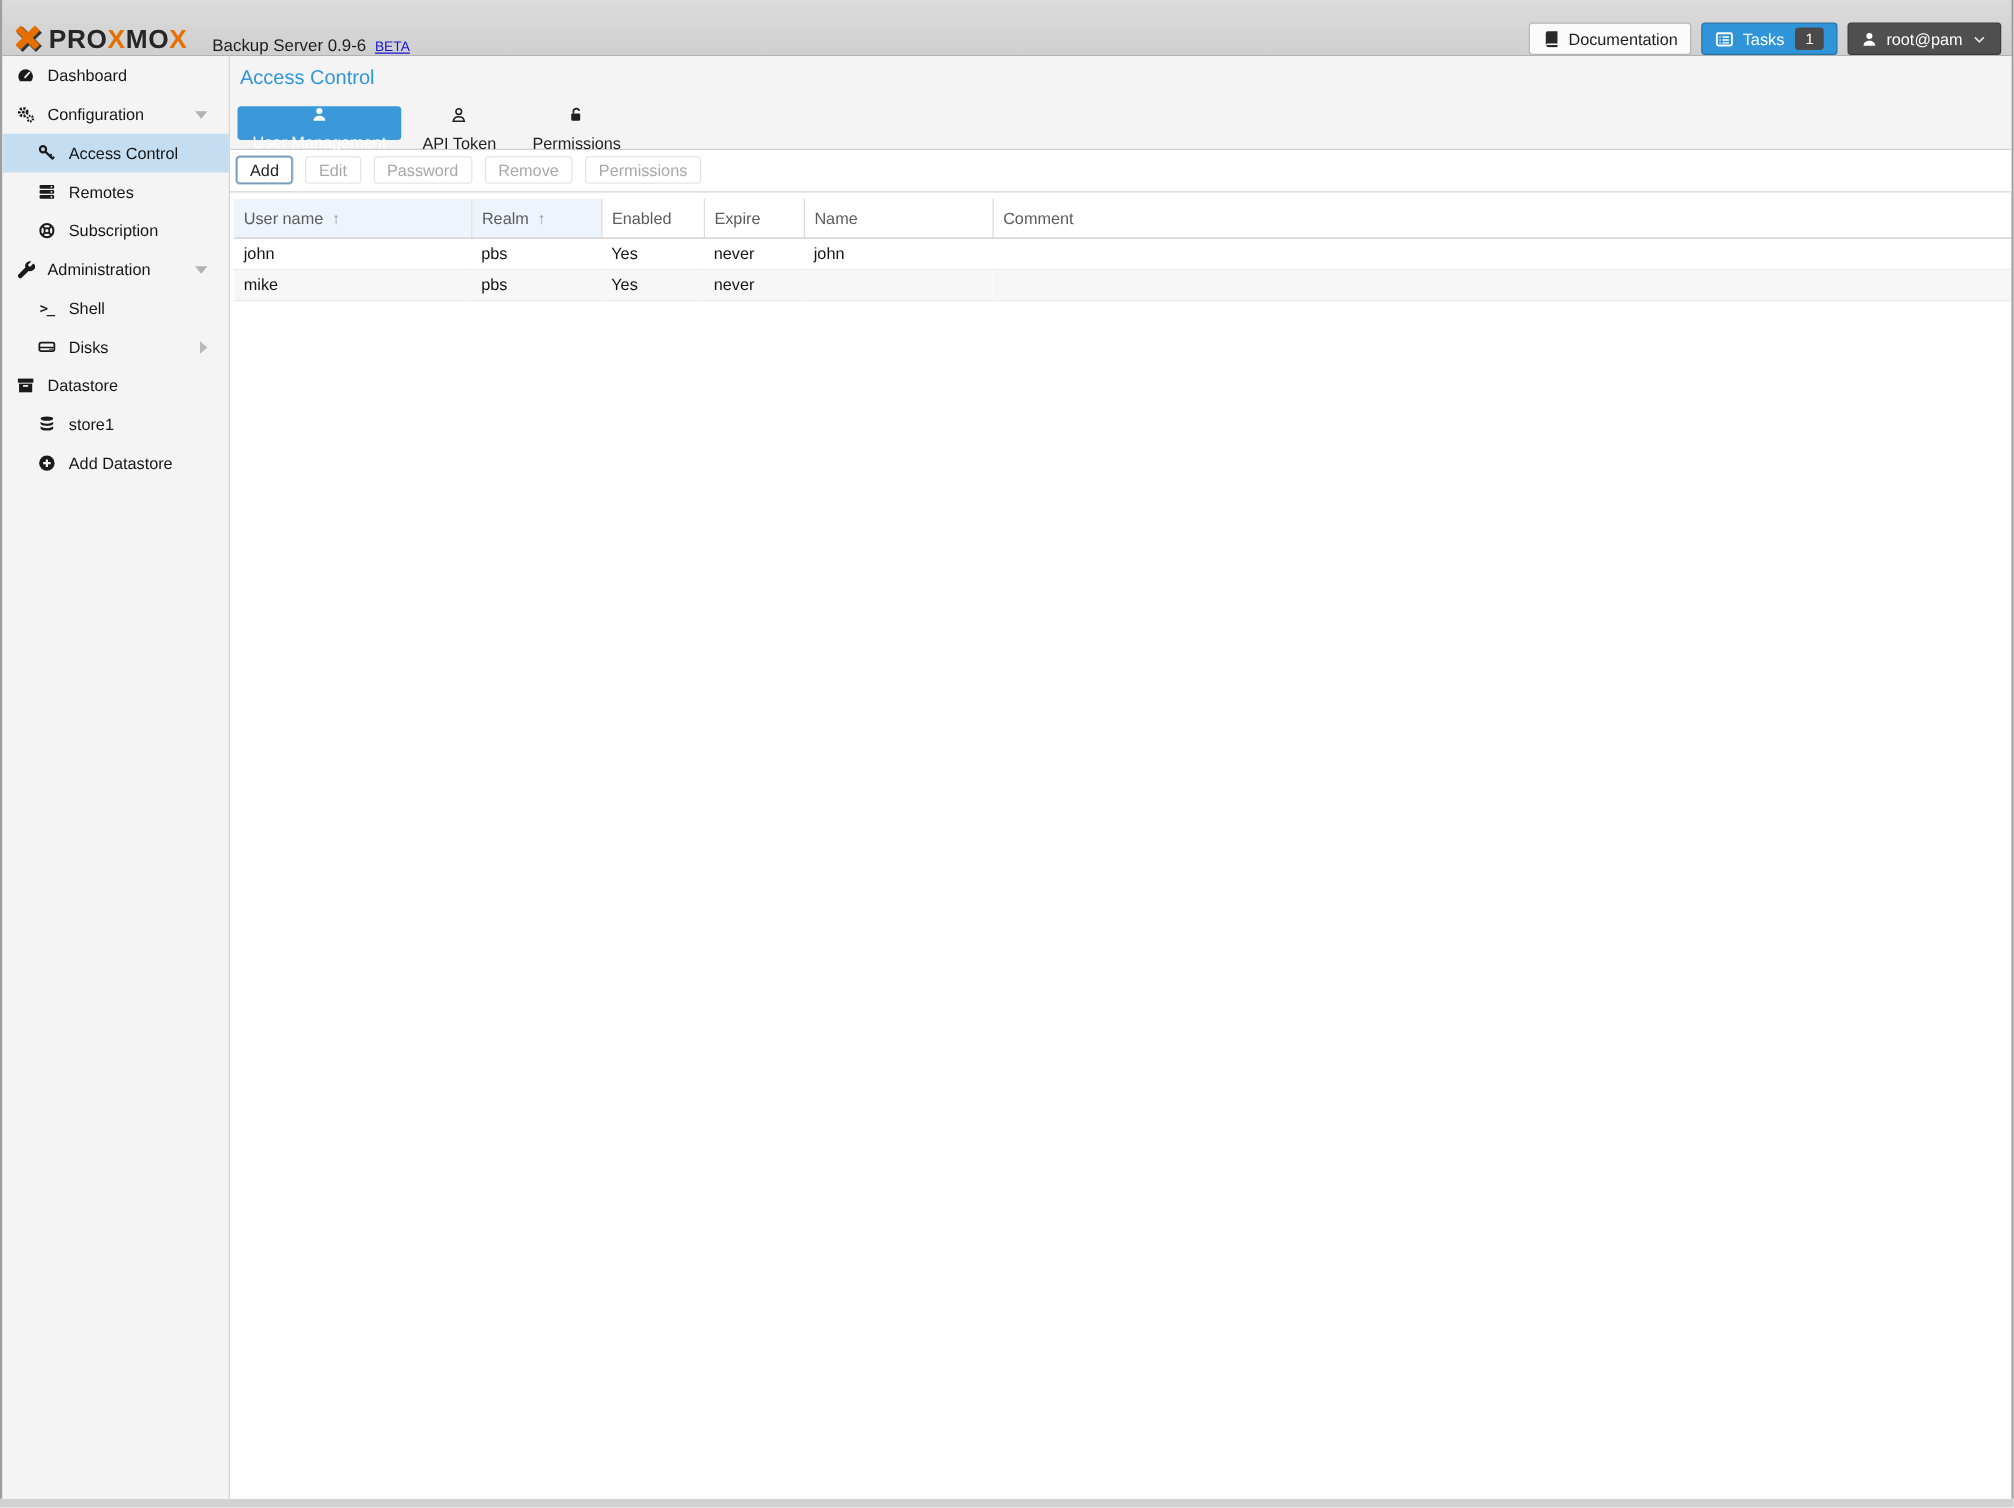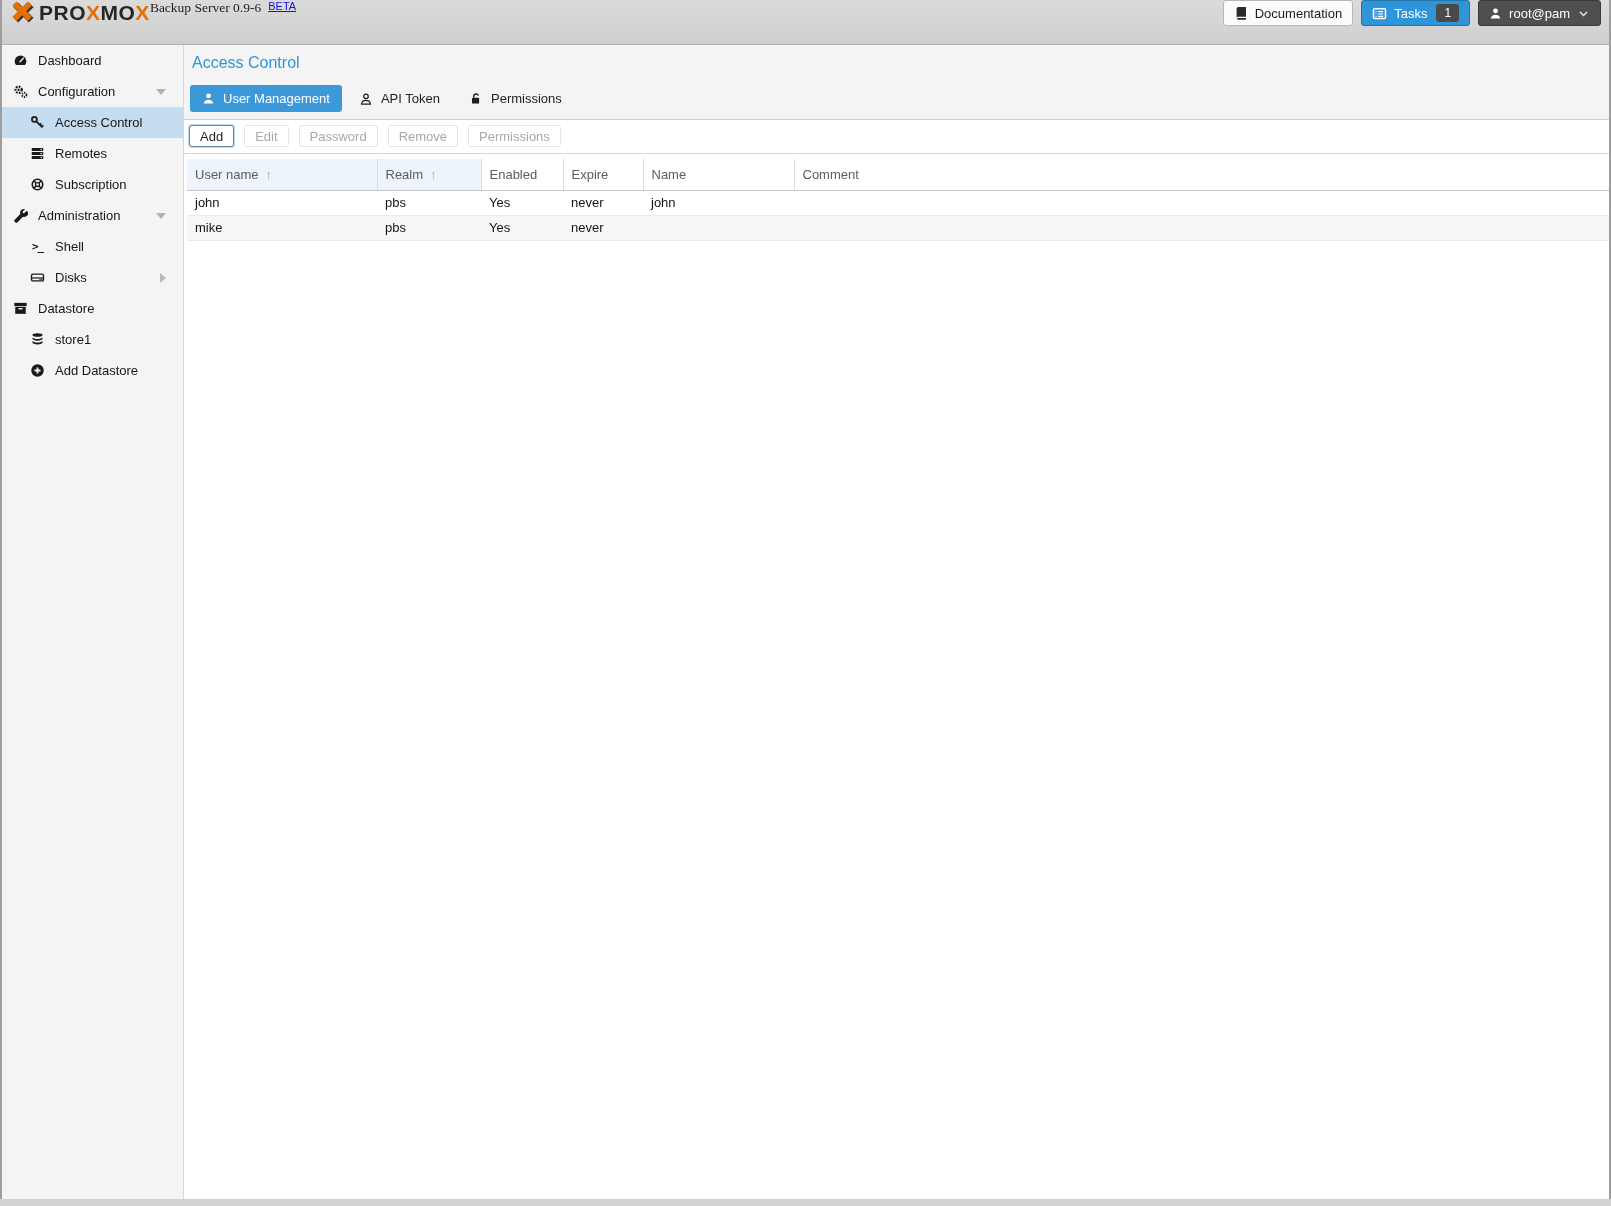--- a/index.html
+++ b/index.html
@@ -15,29 +15,29 @@
     width: 1611px; height: 1199px;
     border-left: 2px solid #9e9e9e;
     border-right: 2px solid #9e9e9e;
     display: flex; flex-direction: column;
     background: #fff;
   }
 
   
   .topbar {
     flex: none; height: 45px;
-    display: flex; align-items: flex-start;
+    display: flex; align-items: flex-end;
     padding: 0 8px;
     background: linear-gradient(#dbdbdb, #cfcfcf);
     border-bottom: 1px solid #b1b1b1;
   }
   .logo { display: flex; align-items: center; gap: 4px; }
   .logo-text { font-size: 21px; font-weight: bold; letter-spacing: 0.5px; color: #262626; line-height: 1; }
   .logo-text .ox { color: #e57000; }
-  .product { margin-left: 0; font-size: 13.5px; color: #1d1d1d; font-family: Liberation Serif, serif; }
+  .product { margin-left: 20px; font-size: 13.5px; color: #1d1d1d; }
   .beta { margin-left: 7px; font-size: 11px; color: #1414d6; text-decoration: underline; cursor: pointer; }
   .topbar-right { margin-left: auto; display: flex; align-items: center; gap: 8px; }
   .hbtn {
     height: 26px; display: inline-flex; align-items: center; gap: 7px;
     padding: 0 10px; font-size: 13px; border-radius: 3px; cursor: pointer;
     font-family: inherit;
   }
   .hbtn.light { background: #fbfbfb; border: 1px solid #b7b7b7; color: #1c1c1c; }
   .hbtn.blue  { background: #3094d8; border: 1px solid #2474a8; color: #fff; }
   .hbtn.dark  { background: #4f4f4f; border: 1px solid #3b3b3b; color: #fff; }
@@ -66,21 +66,21 @@
   .tri-down { width: 0; height: 0; border-left: 5px solid transparent; border-right: 5px solid transparent; border-top: 6px solid #b2b2b2; }
   .tri-right { width: 0; height: 0; border-top: 5px solid transparent; border-bottom: 5px solid transparent; border-left: 6px solid #b9b9b9; }
 
   
   .content { flex: 1; display: flex; flex-direction: column; background: #fff; min-width: 0; }
   .content-top { background: #f4f4f4; border-bottom: 1px solid #cfcfcf; padding: 6px 0 7px 6px; }
   .page-title { font-size: 16px; font-weight: normal; color: #2e96d8; margin: 3px 0 13px 2px; }
   .tabbar { display: flex; gap: 5px; }
   .tab {
     height: 27px; display: flex; align-items: center; gap: 8px;
-    padding: 0 12px; border-radius: 3px; color: #1f1f1f; cursor: pointer;
+    padding: 0 12px; border-radius: 3px; color: #1f1f1f; cursor: pointer; flex-direction: column;
   }
   .tab.active { background: #3b99d9; color: #fff; }
 
   
   .toolbar { flex: none; background: #fff; border-bottom: 1px solid #d4d4d4; padding: 5px 0 6px 5px; display: flex; gap: 10px; }
   .tbtn {
     height: 22px; padding: 0 10px; font-size: 13px; font-family: inherit;
     background: #fff; border: 1px solid #3b82f6; border-radius: 3px;
     color: #1f1f1f; cursor: pointer;
   }

